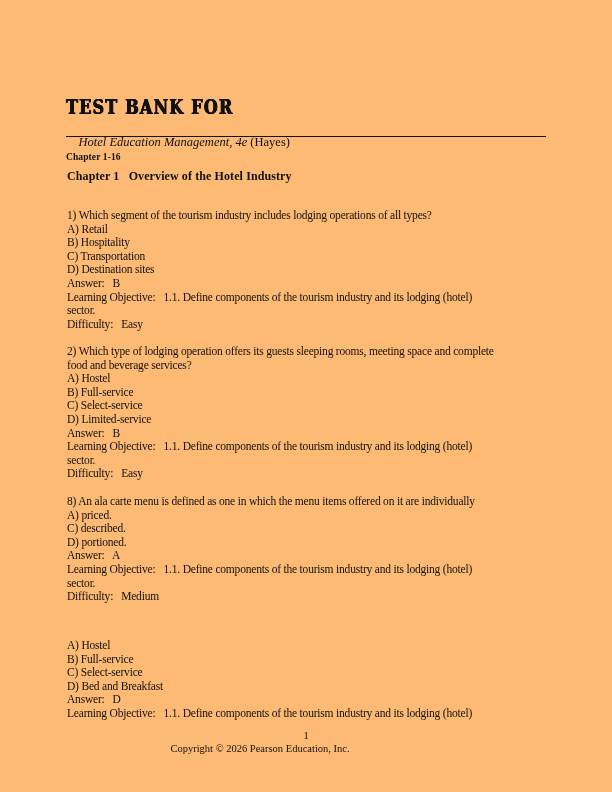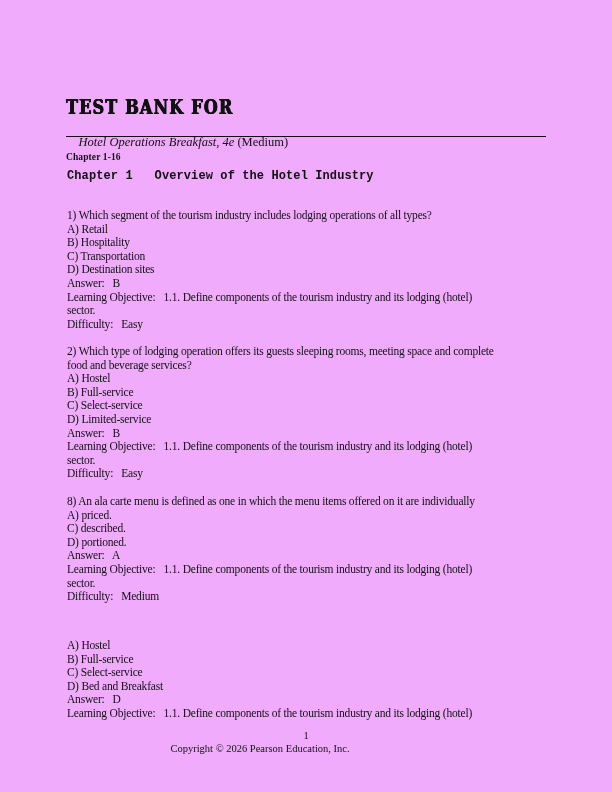--- a/index.html
+++ b/index.html
@@ -4,21 +4,21 @@
 <style>
   html, body {
     margin: 0;
     padding: 0;
     background: #ffffff;
   }
   .page {
     position: relative;
     width: 612px;
     height: 792px;
-    background: #f0abfc;
+    background: #fdba74;
     font-family: "Liberation Serif", serif;
     color: #111111;
     overflow: hidden;
   }
   
   .banner {
     position: absolute;
     top: 95px;
     left: 66px;
     font-family: "DejaVu Serif", serif;
@@ -51,21 +51,20 @@
   }
   
   .chapter-heading {
     position: absolute;
     top: 169px;
     left: 67px;
     font-size: 12px;
     font-weight: bold;
     white-space: pre-wrap;
     letter-spacing: 0.1px;
-    font-family: Liberation Mono, monospace;
   }
   .question {
     position: absolute;
     left: 67px;
     width: 486px;
     margin-top: 13px;
   }
   .question:nth-child(1) { top: 196px; }
   .question:nth-child(2) { top: 332px; }
   .question:nth-child(3) { top: 482px; }
@@ -95,21 +94,21 @@
   }
 </style>
 </head>
 <body>
 
 <div class="page">
 
   <div class="banner">TEST BANK FOR</div>
 
   <div class="book-title-line">
-    <em>Hotel Operations Breakfast, 4e</em><span> (Medium)</span>
+    <em>Hotel Education Management, 4e</em><span> (Hayes)</span>
   </div>
 
   <div class="chapter-range">Chapter 1-16</div>
 
   <div class="chapter-heading">Chapter 1   Overview of the Hotel Industry</div>
 
   <div id="questions">
       <div class="question">
         <div class="line">1) Which segment of the tourism industry includes lodging operations of all types?</div>
         <div class="line">A) Retail</div>

